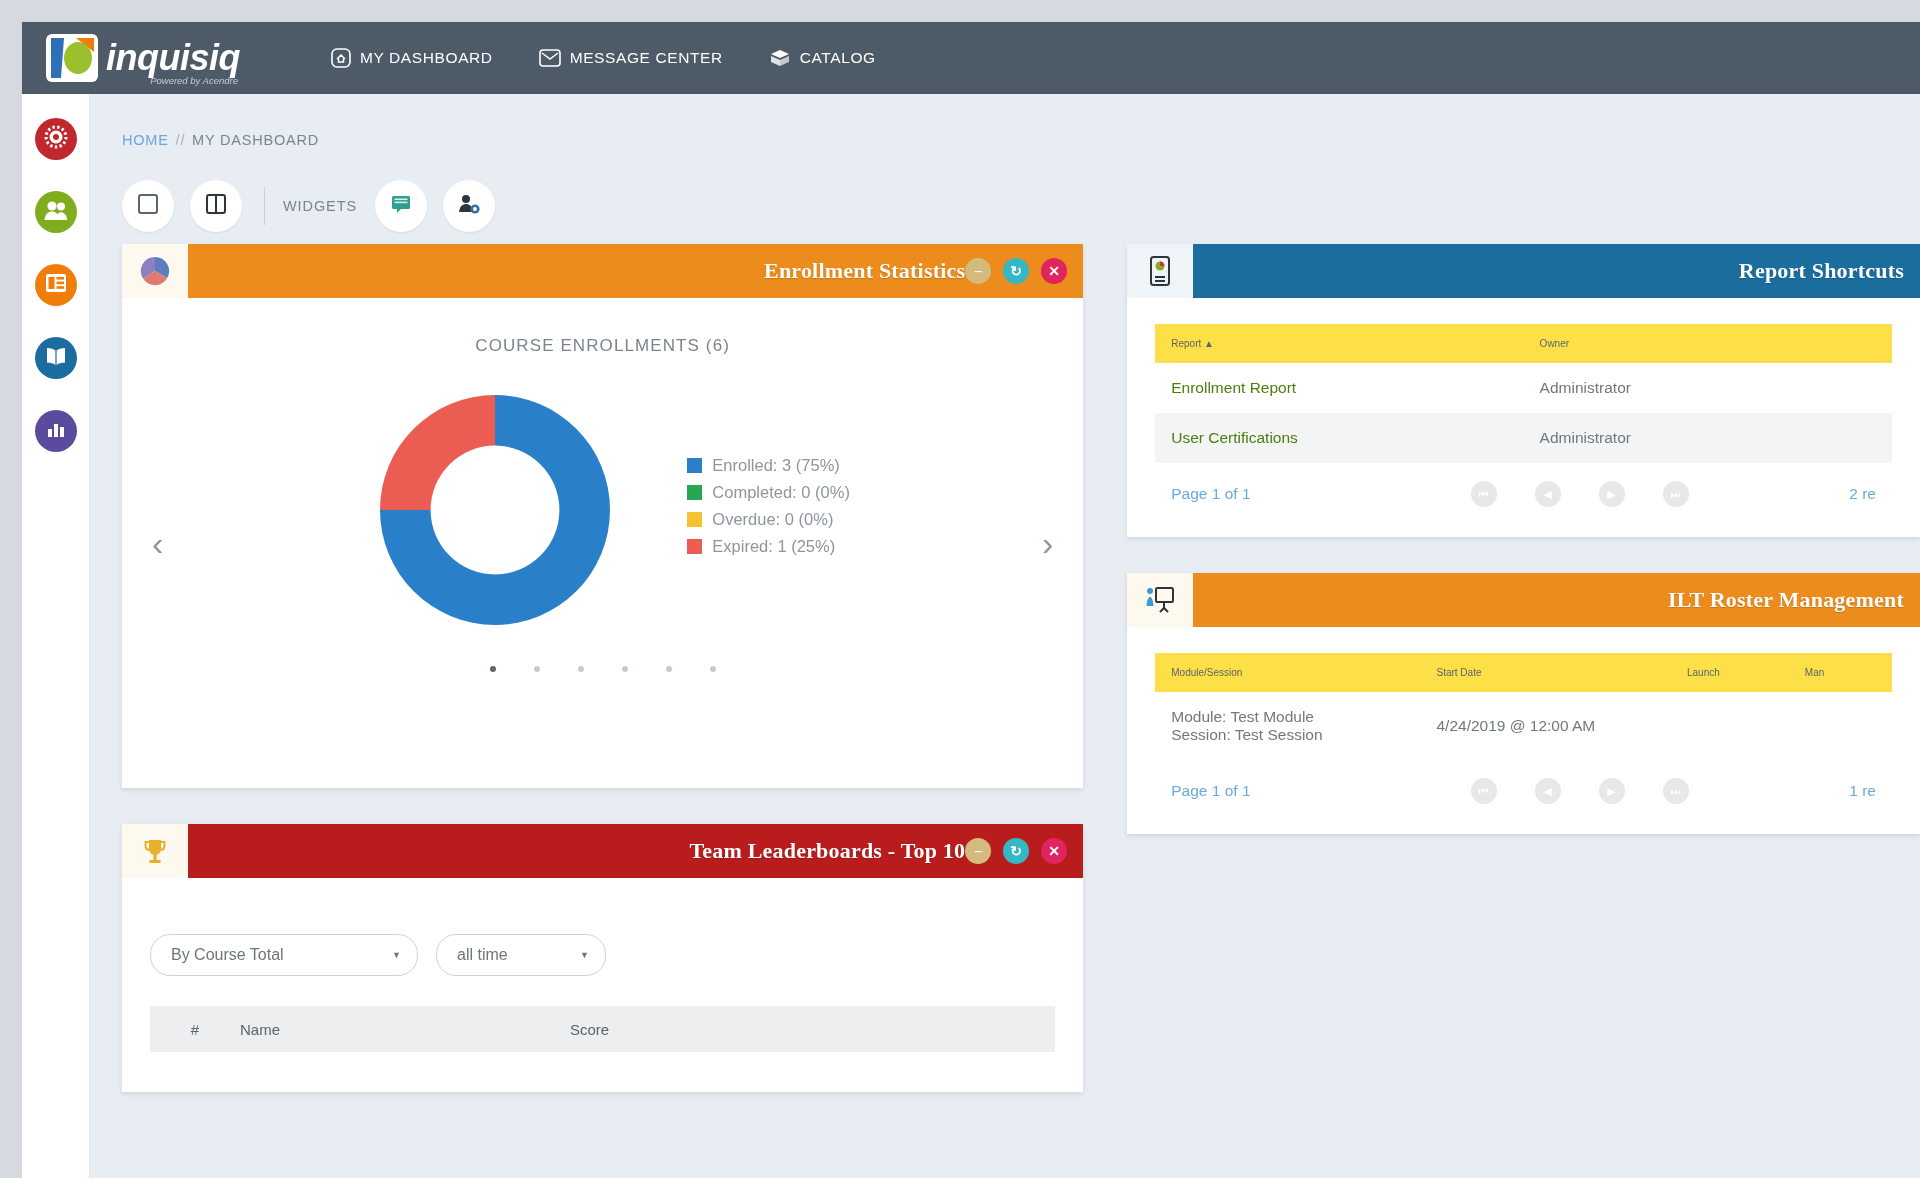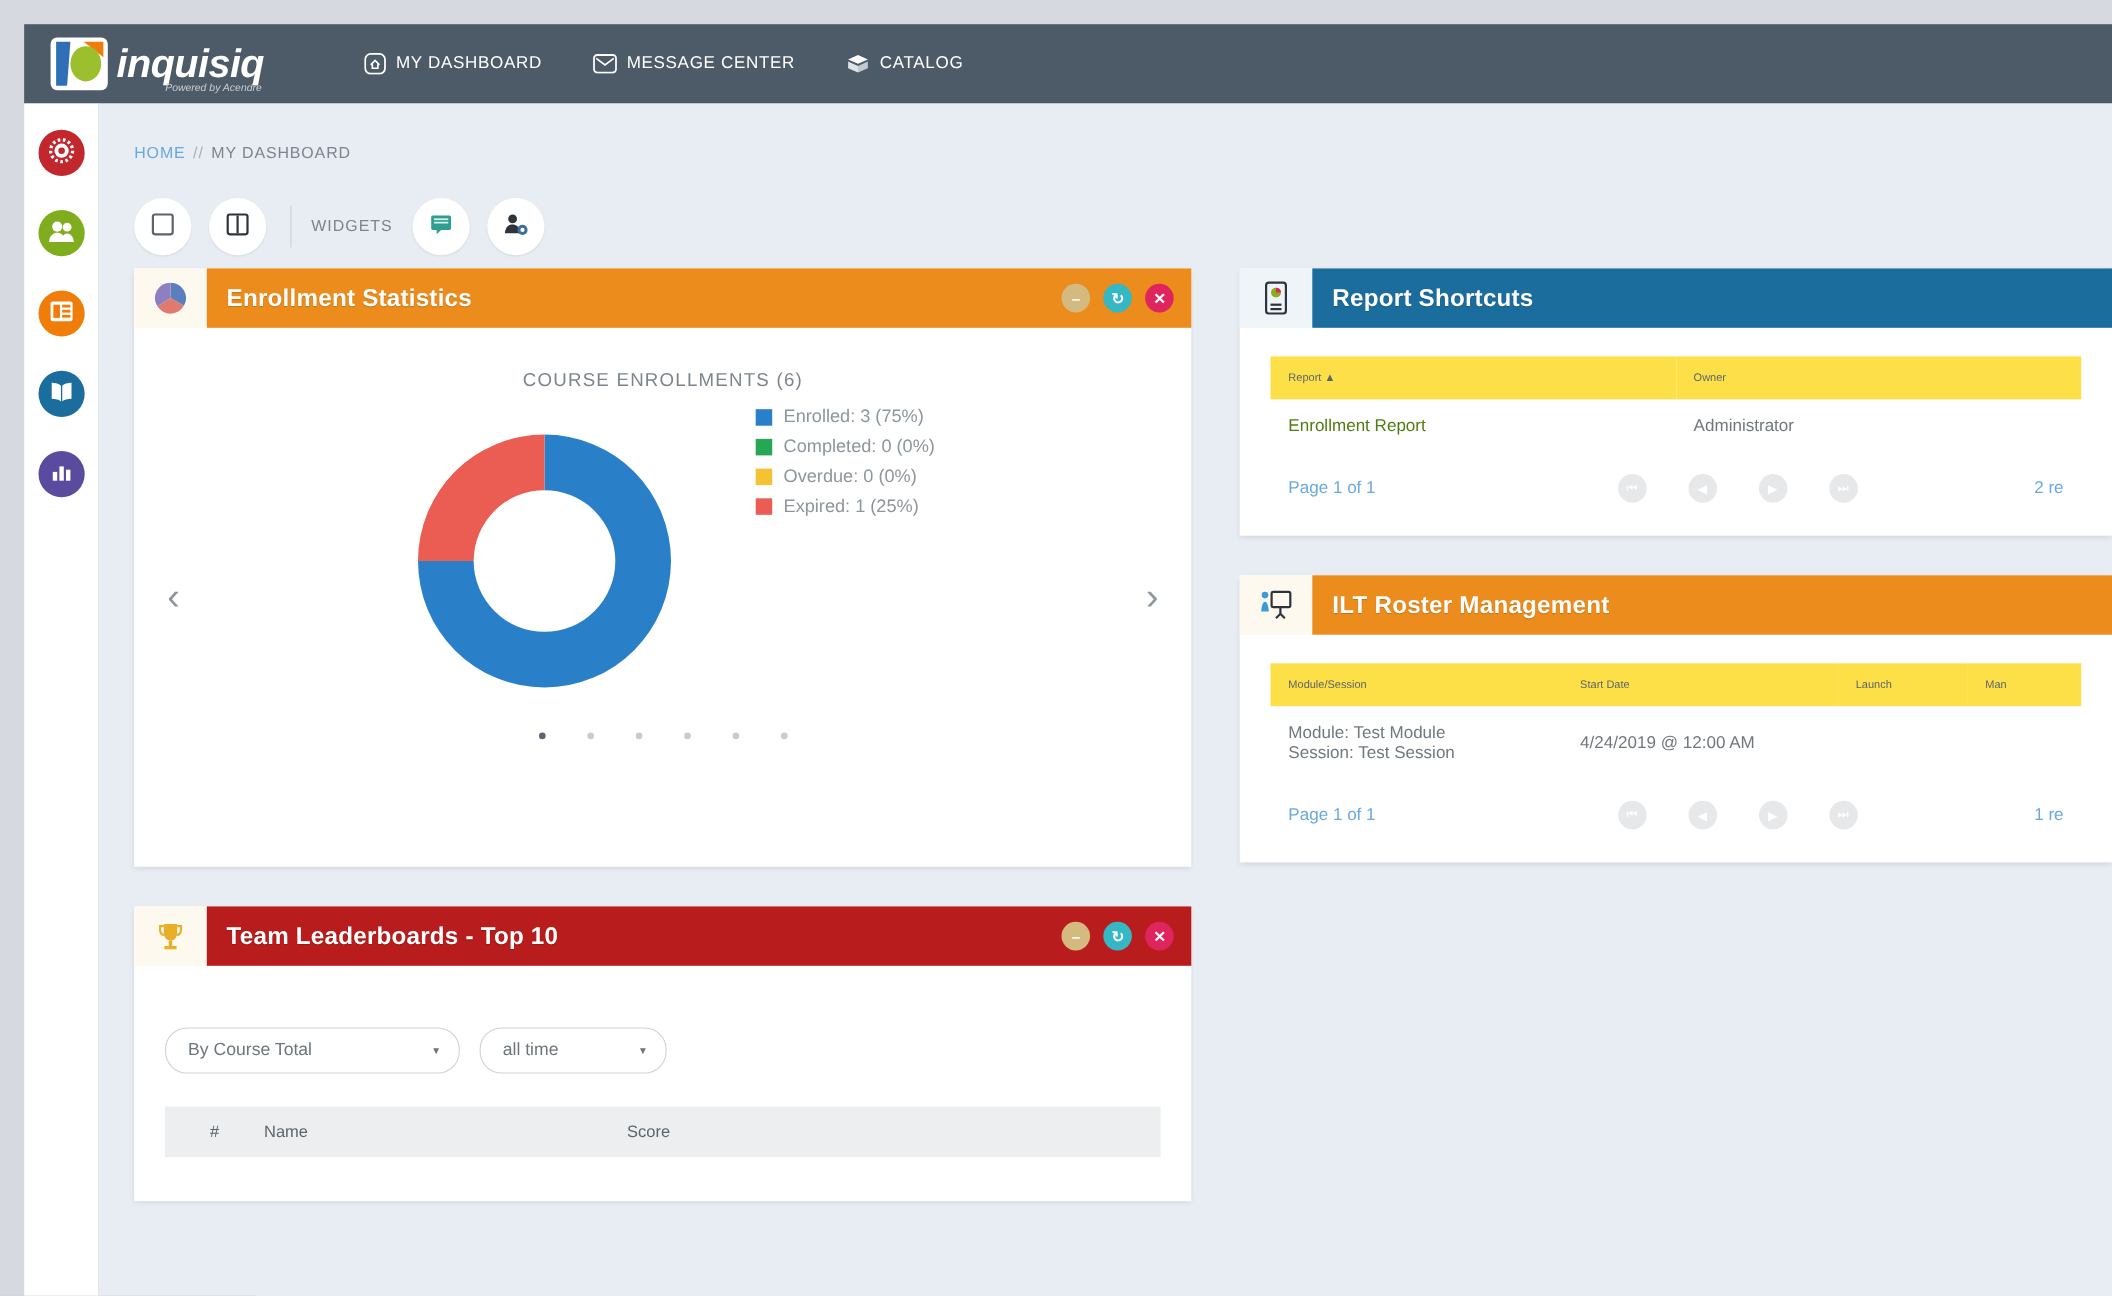--- a/index.html
+++ b/index.html
@@ -147,22 +147,23 @@
   }
   .w-head-icon {
     width: 66px; height: 54px;
     background: #fdf9ef;
     display: flex; align-items: center; justify-content: center;
     flex: none;
   }
   .w-head-bar {
     flex: 1; height: 54px;
     display: flex; align-items: center;
-    justify-content: space-between;
+    justify-content: flex-end;
     padding: 0 16px 0 18px;
+    font-family: Liberation Serif, serif;
   }
   .w-title {
     color: #ffffff;
     font-size: 22px;
     font-weight: bold;
     letter-spacing: 0.2px;
     text-shadow: 0 1px 1px rgba(0,0,0,.18);
   }
   .w-ctrls { display: flex; align-items: center; gap: 12px; }
   .w-ctrl {
@@ -182,21 +183,21 @@
   
   .chart-body { position: relative; height: 490px; }
   .chart-title {
     text-align: center;
     padding-top: 38px;
     font-size: 17px;
     color: #7c858e;
     letter-spacing: 1.1px;
   }
   .chart-main {
-    display: flex; 
+    display: flex; align-items: center;
     justify-content: center;
     margin-top: 14px;
     position: relative;
     gap: 16px;
   }
   .donut-holder { width: 280px; height: 280px; position: relative; }
   .legend { margin-left: 36px; }
   .lg-row {
     display: flex; align-items: center;
     font-size: 16.5px; color: #8d959d;
@@ -564,20 +565,24 @@
             <table class="dtable">
               <thead>
                 <tr>
                   <th style="width:50%">Report ▲</th>
                   <th>Owner</th>
                 </tr>
               </thead>
               <tbody>
                 <tr>
                   <td class="linkcell"><span class="linklike">Enrollment Report</span></td>
+                  <td>Administrator</td>
+                </tr>
+                <tr class="alt">
+                  <td class="linkcell"><span class="linklike">User Certifications</span></td>
                   <td>Administrator</td>
                 </tr>
               </tbody>
             </table>
             <div class="pager">
               <span class="pg-txt">Page 1 of 1</span>
               <span class="pg-btns">
                 <span class="pg-btn">⏮</span>
                 <span class="pg-btn">◀</span>
                 <span class="pg-btn">▶</span>

